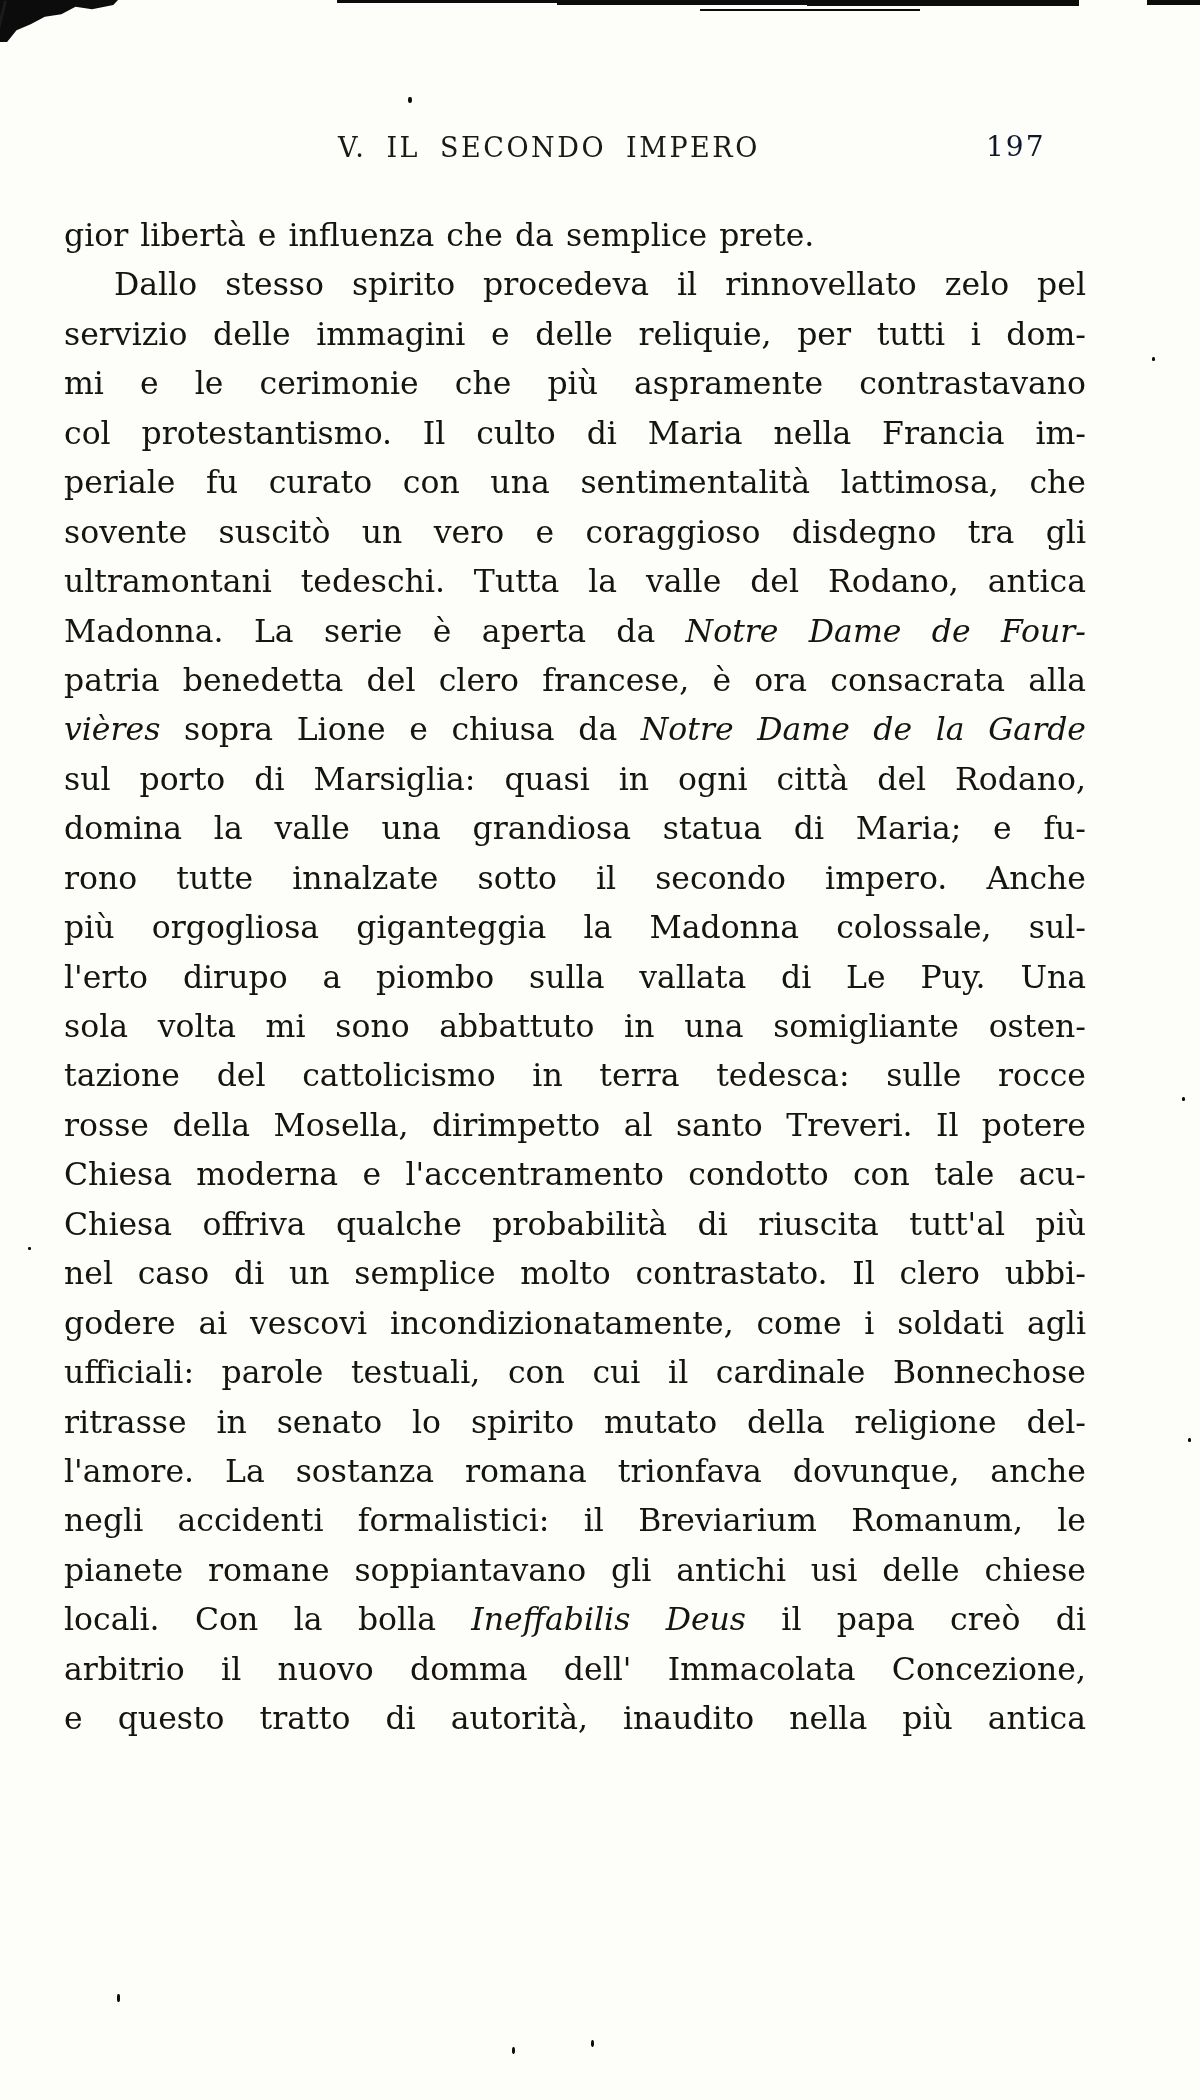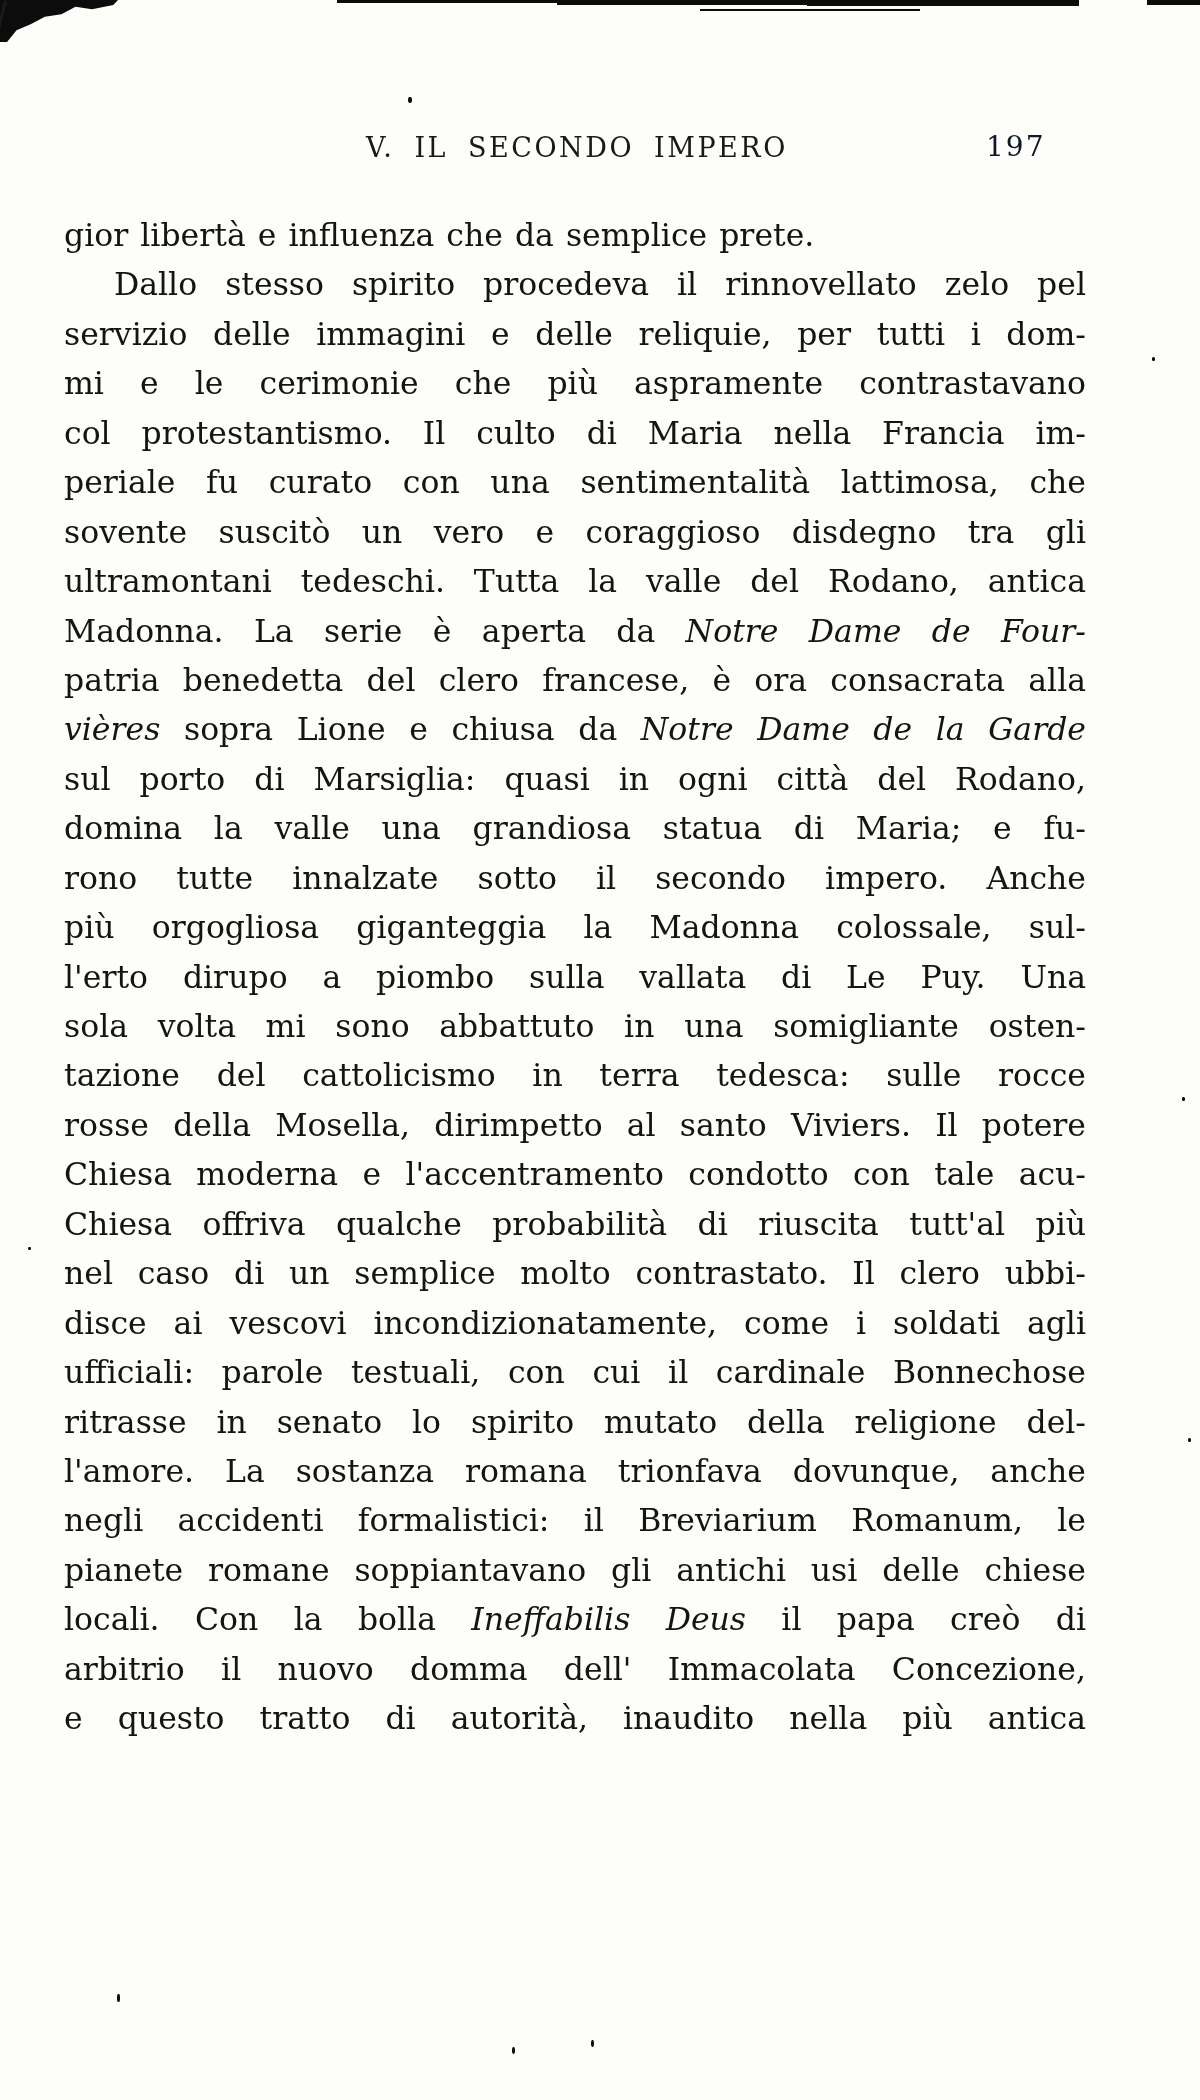--- a/index.html
+++ b/index.html
@@ -20,21 +20,21 @@
   .edge-dash{top:0;height:5px;}
   .slash-mark{
     left:5px;top:165px;width:3px;height:34px;
     background:#1d1b18;transform:rotate(14deg);border-radius:2px;
   }
   .speck{border-radius:40%;background:#2a2username-8:#2a2824;}
   
   .chapter{
     position:absolute;left:338px;top:132px;
     font-size:27px;letter-spacing:2.5px;word-spacing:9px;
-    color:#1b1914;white-space:nowrap;margin-left:28px;
+    color:#1b1914;white-space:nowrap;
   }
   .pagenum{
     position:absolute;left:986px;top:130px;
     font-size:28px;letter-spacing:2px;color:#0f172a;
   }
   
   .body-text{
     position:absolute;left:64px;top:211px;width:1022px;
     font-size:31.5px;line-height:49.45px;
     color:#16140f;
@@ -89,25 +89,25 @@
       <div class="tline"><span>Madonna. La serie è aperta da </span><i>Notre Dame de Four-</i></div>
       <div class="tline"><span>patria benedetta del clero francese, è ora consacrata alla</span></div>
       <div class="tline"><i>vières</i><span> sopra Lione e chiusa da </span><i>Notre Dame de la Garde</i></div>
       <div class="tline"><span>sul porto di Marsiglia: quasi in ogni città del Rodano,</span></div>
       <div class="tline"><span>domina la valle una grandiosa statua di Maria; e fu-</span></div>
       <div class="tline"><span>rono tutte innalzate sotto il secondo impero. Anche</span></div>
       <div class="tline"><span>più orgogliosa giganteggia la Madonna colossale, sul-</span></div>
       <div class="tline"><span>l'erto dirupo a piombo sulla vallata di Le Puy. Una</span></div>
       <div class="tline"><span>sola volta mi sono abbattuto in una somigliante osten-</span></div>
       <div class="tline"><span>tazione del cattolicismo in terra tedesca: sulle rocce</span></div>
-      <div class="tline"><span>rosse della Mosella, dirimpetto al santo Viviers. Il potere</span></div>
+      <div class="tline"><span>rosse della Mosella, dirimpetto al santo Treveri. Il potere</span></div>
       <div class="tline"><span>Chiesa moderna e l'accentramento condotto con tale acu-</span></div>
       <div class="tline"><span>Chiesa offriva qualche probabilità di riuscita tutt'al più</span></div>
       <div class="tline"><span>nel caso di un semplice molto contrastato. Il clero ubbi-</span></div>
-      <div class="tline"><span>disce ai vescovi incondizionatamente, come i soldati agli</span></div>
+      <div class="tline"><span>godere ai vescovi incondizionatamente, come i soldati agli</span></div>
       <div class="tline"><span>ufficiali: parole testuali, con cui il cardinale Bonnechose</span></div>
       <div class="tline"><span>ritrasse in senato lo spirito mutato della religione del-</span></div>
       <div class="tline"><span>l'amore. La sostanza romana trionfava dovunque, anche</span></div>
       <div class="tline"><span>negli accidenti formalistici: il Breviarium Romanum, le</span></div>
       <div class="tline"><span>pianete romane soppiantavano gli antichi usi delle chiese</span></div>
       <div class="tline"><span>locali. Con la bolla </span><i>Ineffabilis Deus</i><span> il papa creò di</span></div>
       <div class="tline"><span>arbitrio il nuovo domma dell' Immacolata Concezione,</span></div>
       <div class="tline"><span>e questo tratto di autorità, inaudito nella più antica</span></div>
     </div>
 

